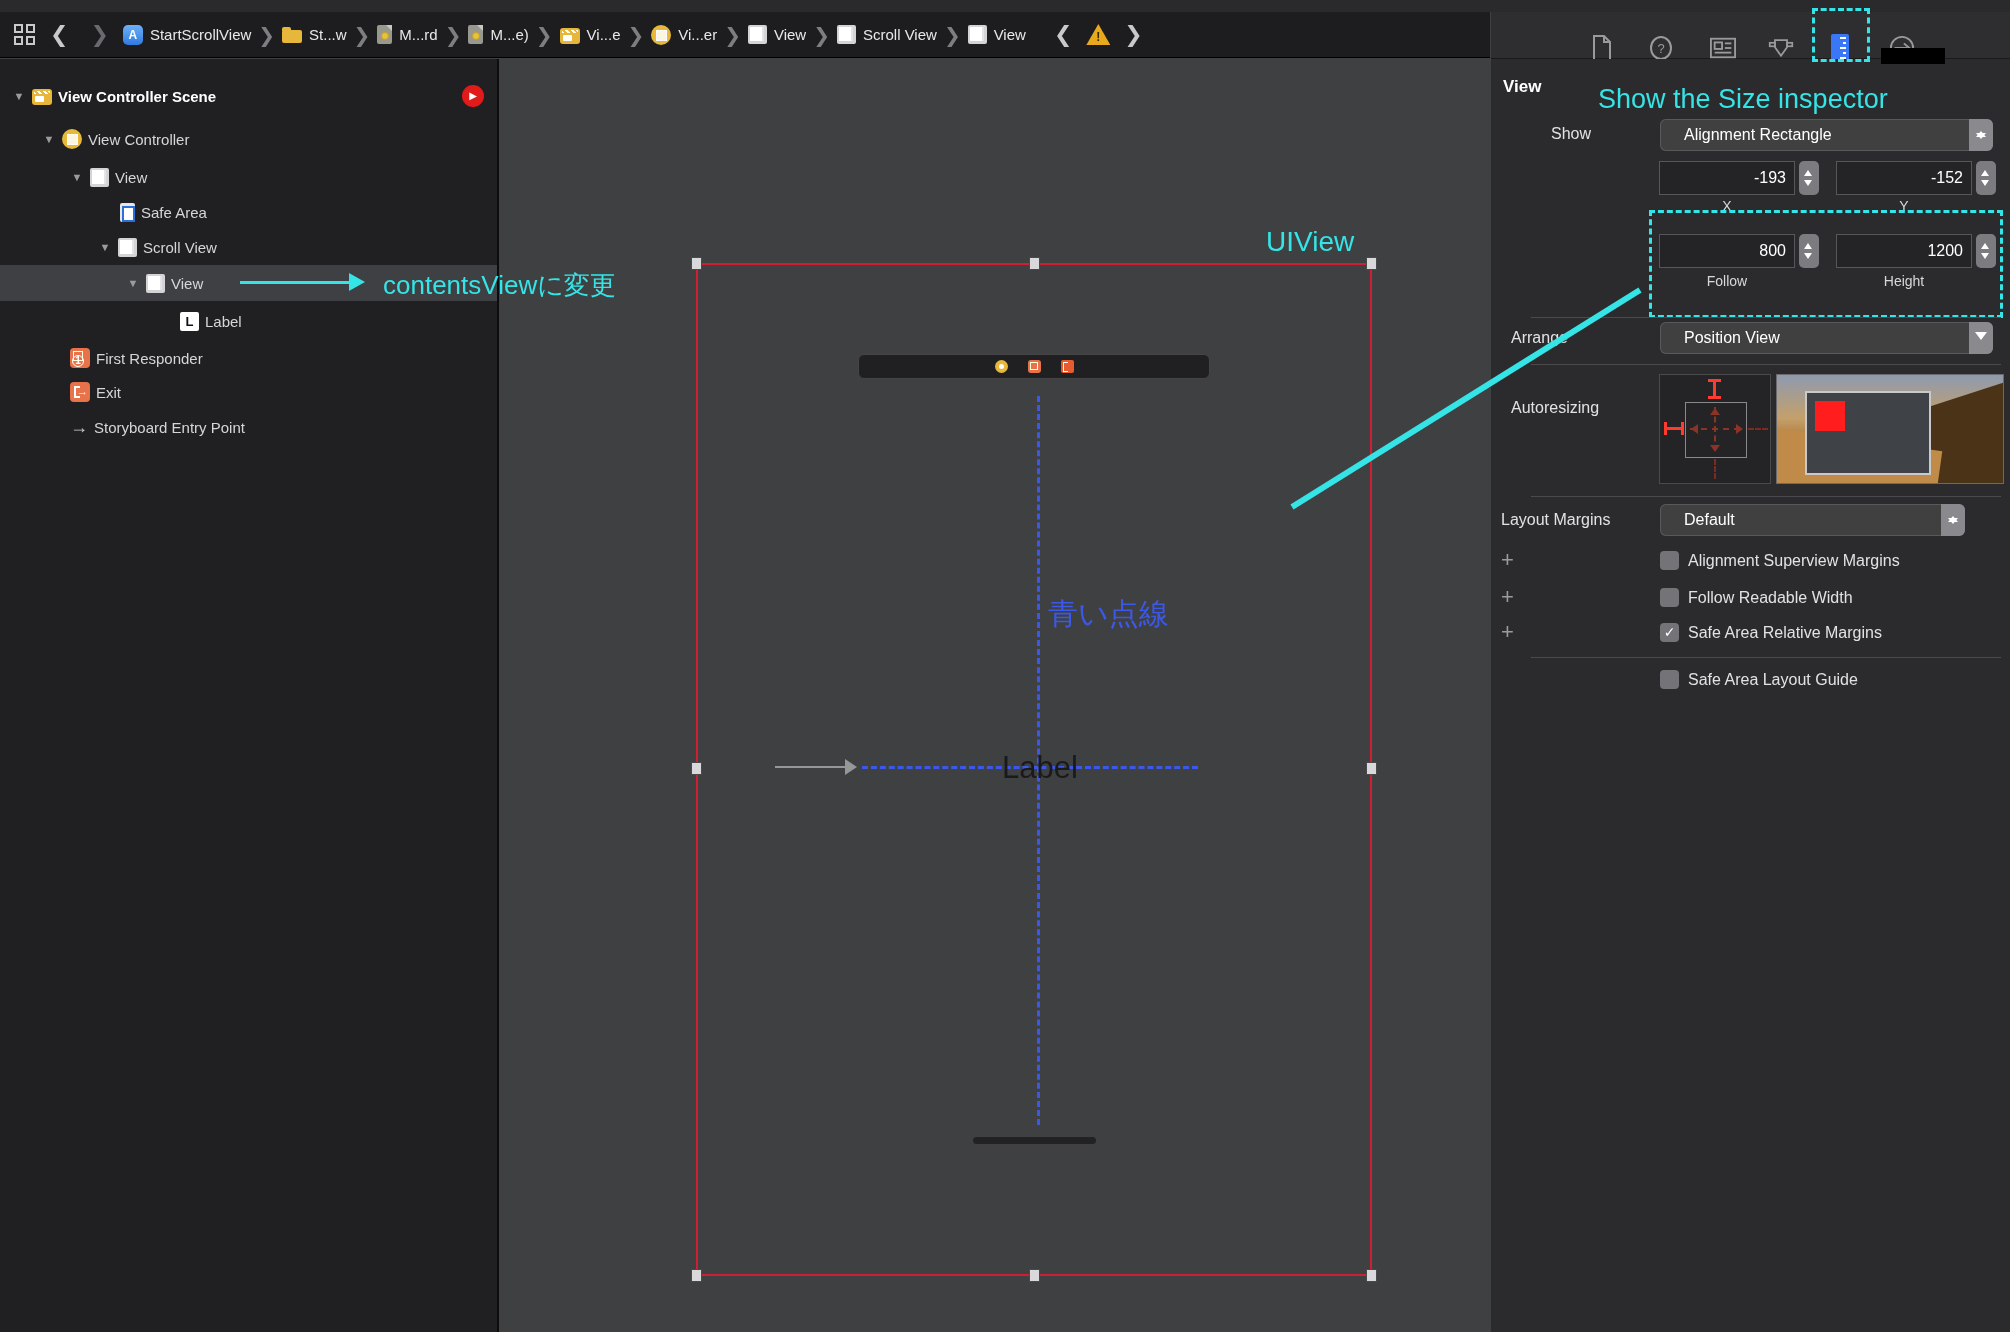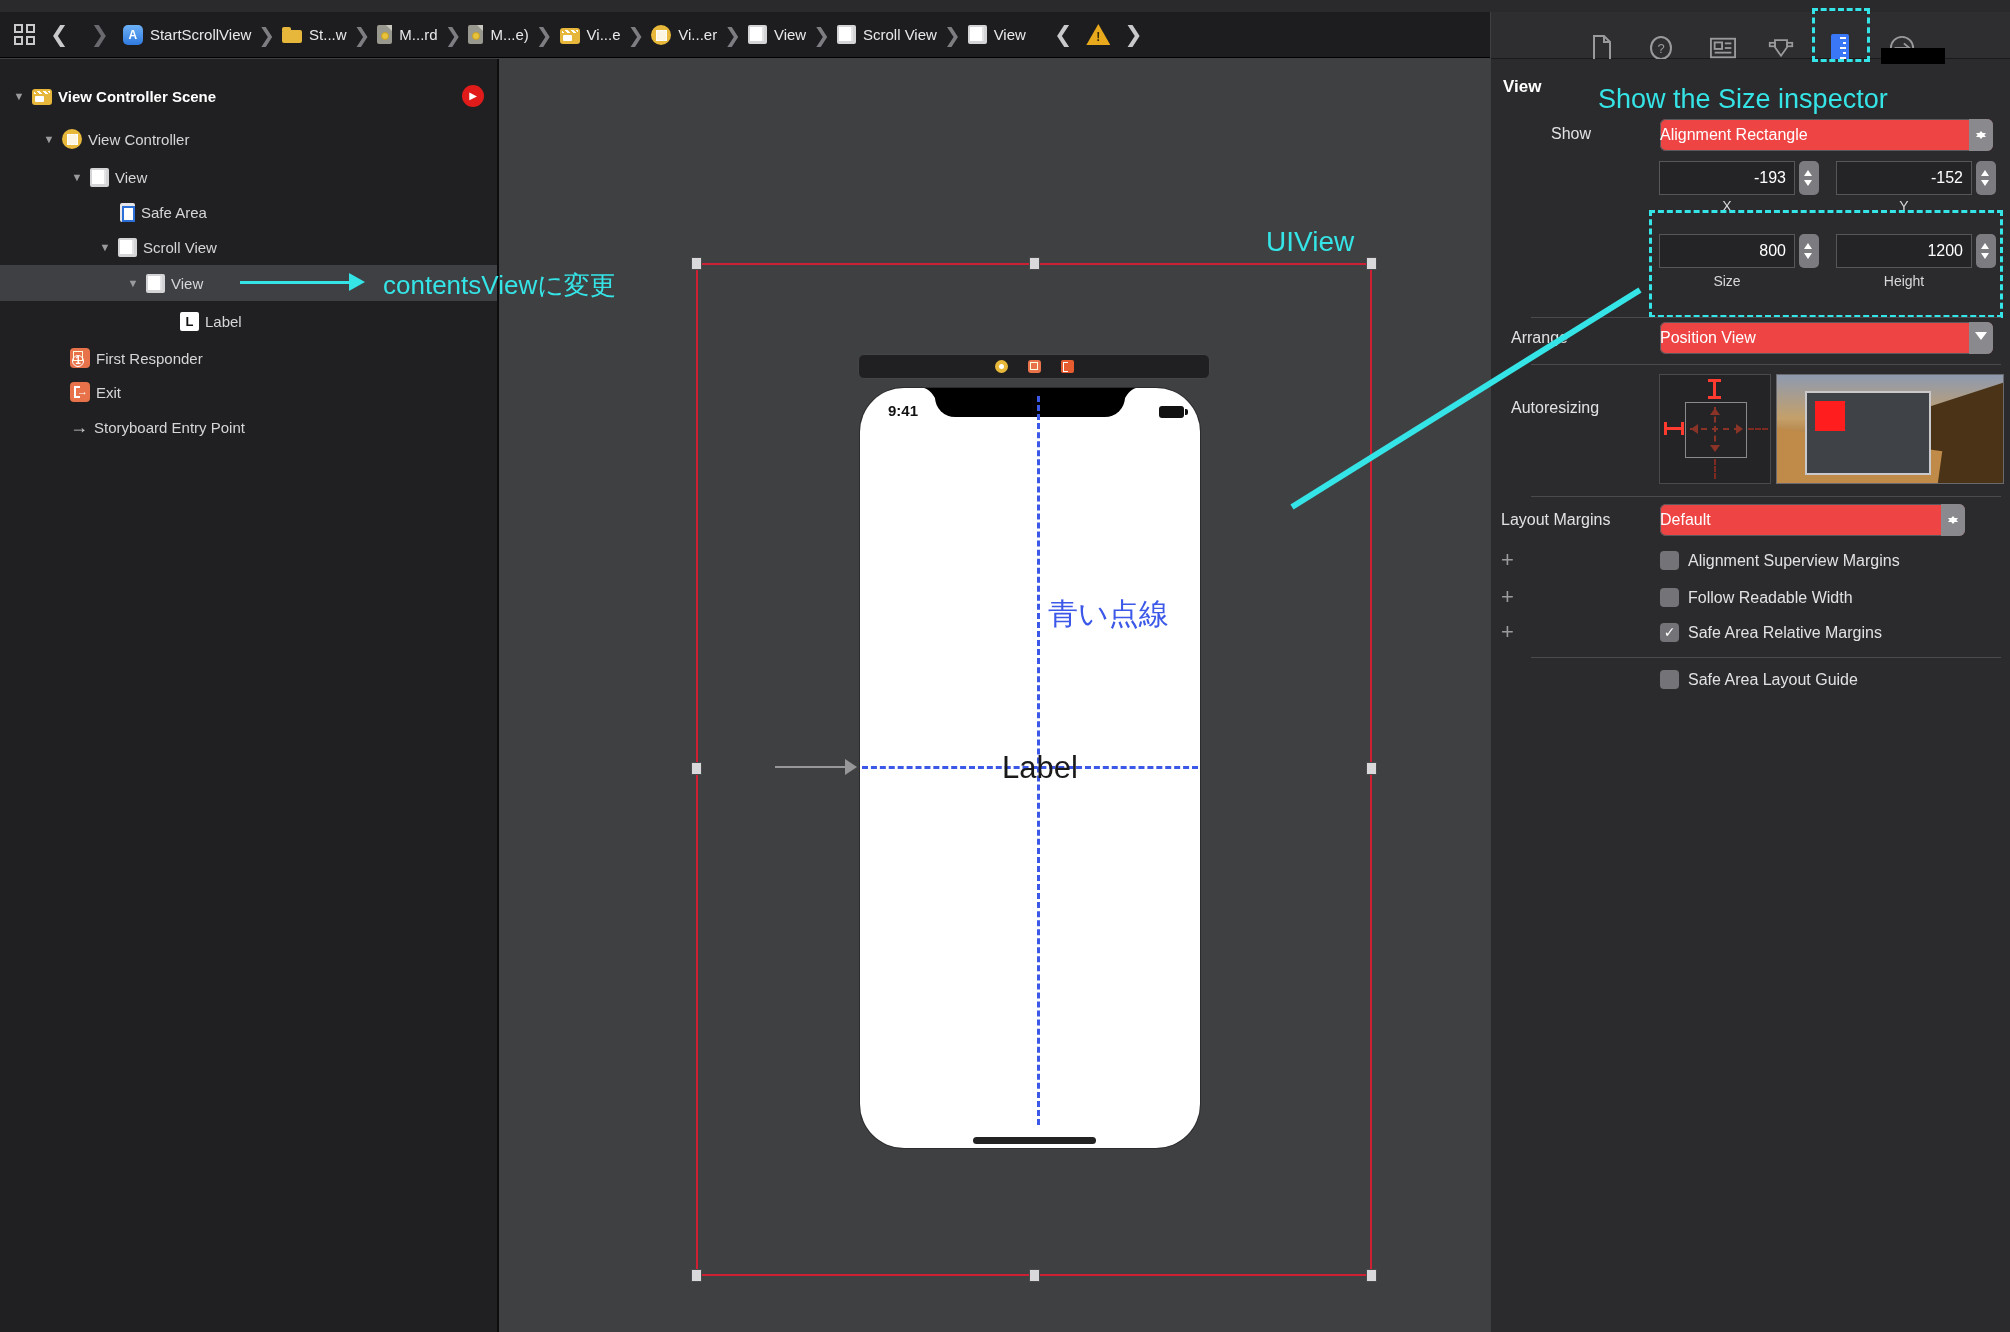--- a/index.html
+++ b/index.html
@@ -87,22 +87,22 @@
   .cyan-arrow-line{left:240px;top:281px;width:112px;height:3px;background:#35e4e6;z-index:30;}
   .cyan-arrow-head{left:349px;top:273px;width:0;height:0;border:9px solid transparent;border-left:16px solid #35e4e6;z-index:30;}
   .ann-uiview{left:1266px;top:226px;font-size:28px;}
   .ann-blue{left:1048px;top:594px;font-size:30px;color:#3c58e8;text-align:right;}
   .ann-size{left:1598px;top:84px;font-size:27px;}
   
   .inspector{left:1491px;top:59px;width:519px;height:1273px;background:#2b2b2d;}
   .itool{position:absolute;top:22px;width:26px;height:28px;display:flex;align-items:center;justify-content:center;}
   .sep{position:absolute;left:40px;width:470px;height:1px;background:#4a4a4c;}
   .ilabel{position:absolute;font-size:16px;color:#e2e2e4;}
-  .dropdown{position:absolute;height:32px;background:#ef4444;border-radius:6px;color:#fff;font-size:16px;
-            line-height:32px;padding-left:0;box-sizing:border-box;box-shadow:inset 0 0 0 1px #59595d;}
+  .dropdown{position:absolute;height:32px;background:#404040;border-radius:6px;color:#fff;font-size:16px;
+            line-height:32px;padding-left:24px;box-sizing:border-box;box-shadow:inset 0 0 0 1px #59595d;}
   .ddcap{position:absolute;right:0;top:0;width:24px;height:32px;background:#8a8a8e;border-radius:0 6px 6px 0;}
   .tri-up{position:absolute;left:7px;top:7px;width:0;height:0;border:5px solid transparent;border-bottom:6px solid #fff;}
   .tri-dn{position:absolute;left:7px;bottom:7px;width:0;height:0;border:5px solid transparent;border-top:6px solid #fff;}
   .tri-dn-only{position:absolute;left:6px;top:10px;width:0;height:0;border:6px solid transparent;border-top:8px solid #fff;}
   .field{position:absolute;width:136px;height:34px;background:#242427;border:1px solid #57575a;box-sizing:border-box;
          color:#fff;font-size:16px;line-height:32px;text-align:right;padding-right:8px;}
   .stepper{position:absolute;width:20px;height:34px;background:#7c7c80;border-radius:5px;}
   .stepper .tri-up{left:5px;top:5px;border-width:4px;border-bottom-width:6px;}
   .stepper .tri-dn{left:5px;bottom:5px;border-width:4px;border-top-width:6px;}
   .axlabel{position:absolute;font-size:14px;color:#d8d8da;text-align:center;width:140px;}
@@ -314,25 +314,20 @@
   <div class="handle" style="left:691px;top:1269px"></div>
   <div class="handle" style="left:1029px;top:1269px"></div>
   <div class="handle" style="left:1366px;top:1269px"></div>
 
   <div class="dock">
     <span class="d-vc"></span>
     <span class="d-cube"></span>
     <span class="d-exit"></span>
   </div>
 
-  <div class="phone">
-    <div class="notch"></div>
-    <div class="ptime">9:41</div>
-    <div class="battery"></div>
-  </div>
   <div class="abs vline-blue"></div>
   <div class="abs hline-blue"></div>
   <div class="abs phone-label">Label</div>
   <div class="abs home-ind"></div>
   <div class="abs gray-arrow-line"></div>
   <div class="abs gray-arrow-head"></div>
 
   <div class="abs ann-cyan ann-uiview">UIView</div>
   <div class="abs ann-blue">青い点線</div>
 
@@ -366,21 +361,21 @@
     <div class="field" style="left:168px;top:175px">800</div>
     <div class="stepper" style="left:308px;top:175px">
         <span class="tri-up"></span>
         <span class="tri-dn"></span>
       </div>
     <div class="field" style="left:345px;top:175px">1200</div>
     <div class="stepper" style="left:485px;top:175px">
         <span class="tri-up"></span>
         <span class="tri-dn"></span>
       </div>
-    <div class="axlabel" style="left:166px;top:214px">Size</div>
+    <div class="axlabel" style="left:166px;top:214px">Follow</div>
     <div class="axlabel" style="left:343px;top:214px">Height</div>
 
     <div class="sep" style="top:258px"></div>
 
     <div class="ilabel" style="left:20px;top:270px;width:140px">Arrange</div>
     <div class="dropdown" style="left:169px;top:263px;width:333px">
       <span>Position View</span>
       <span class="ddcap">
           <span class="tri-dn-only"></span>
         </span>

